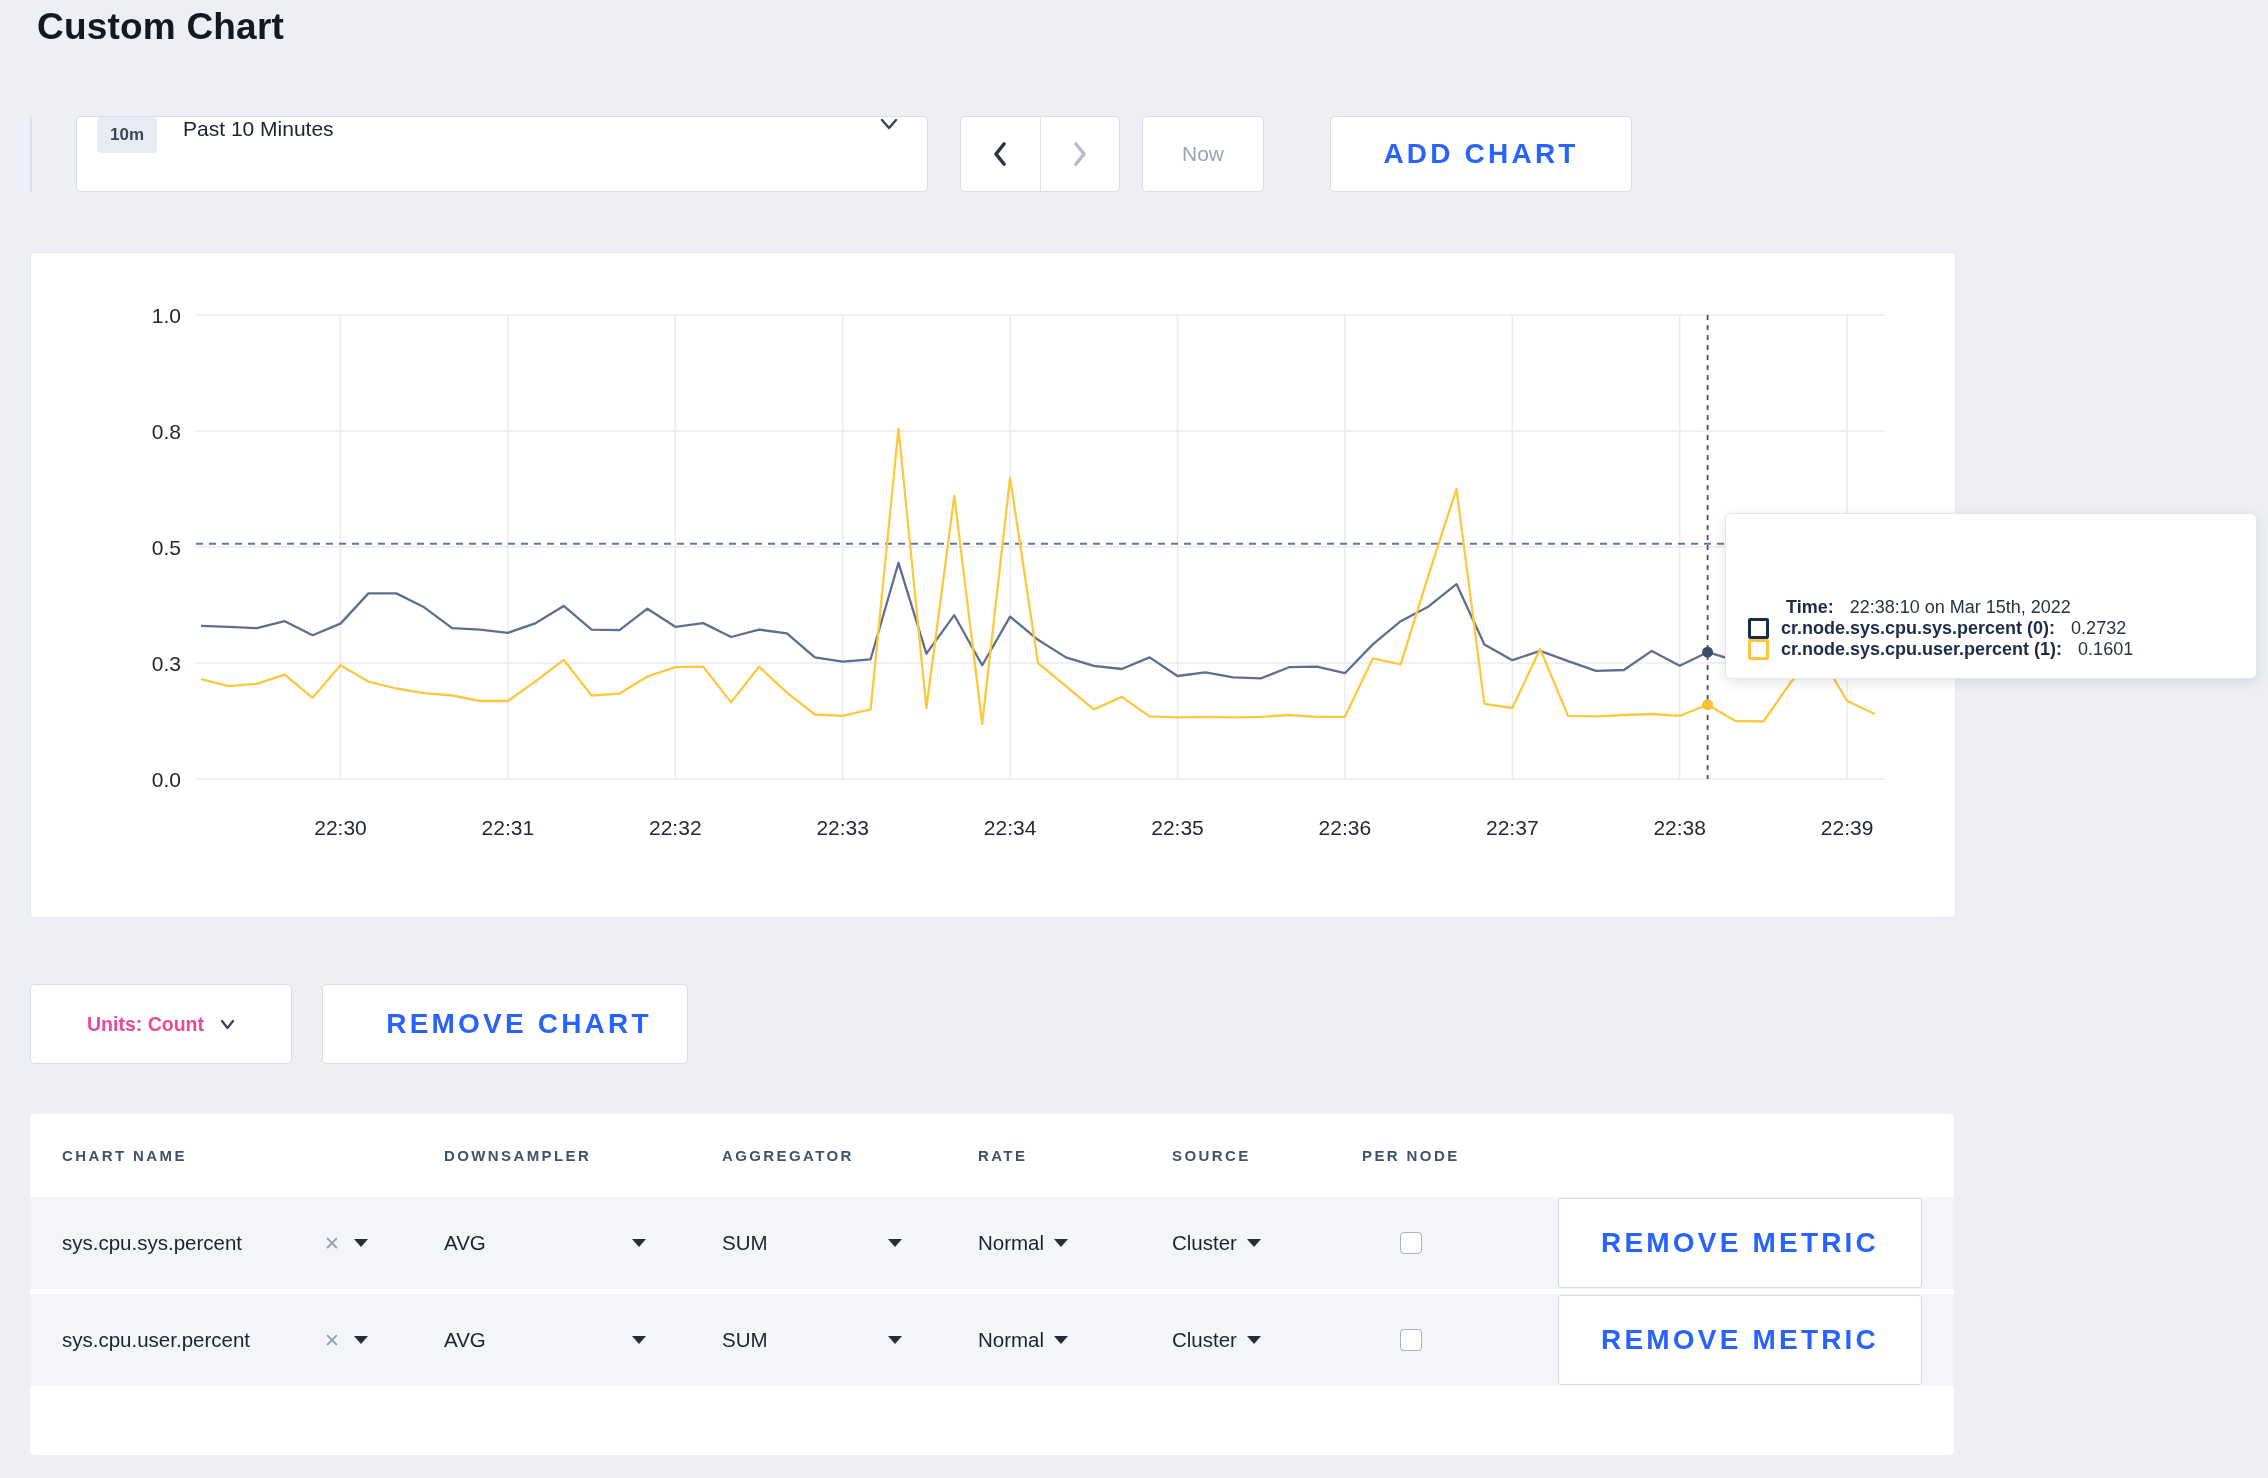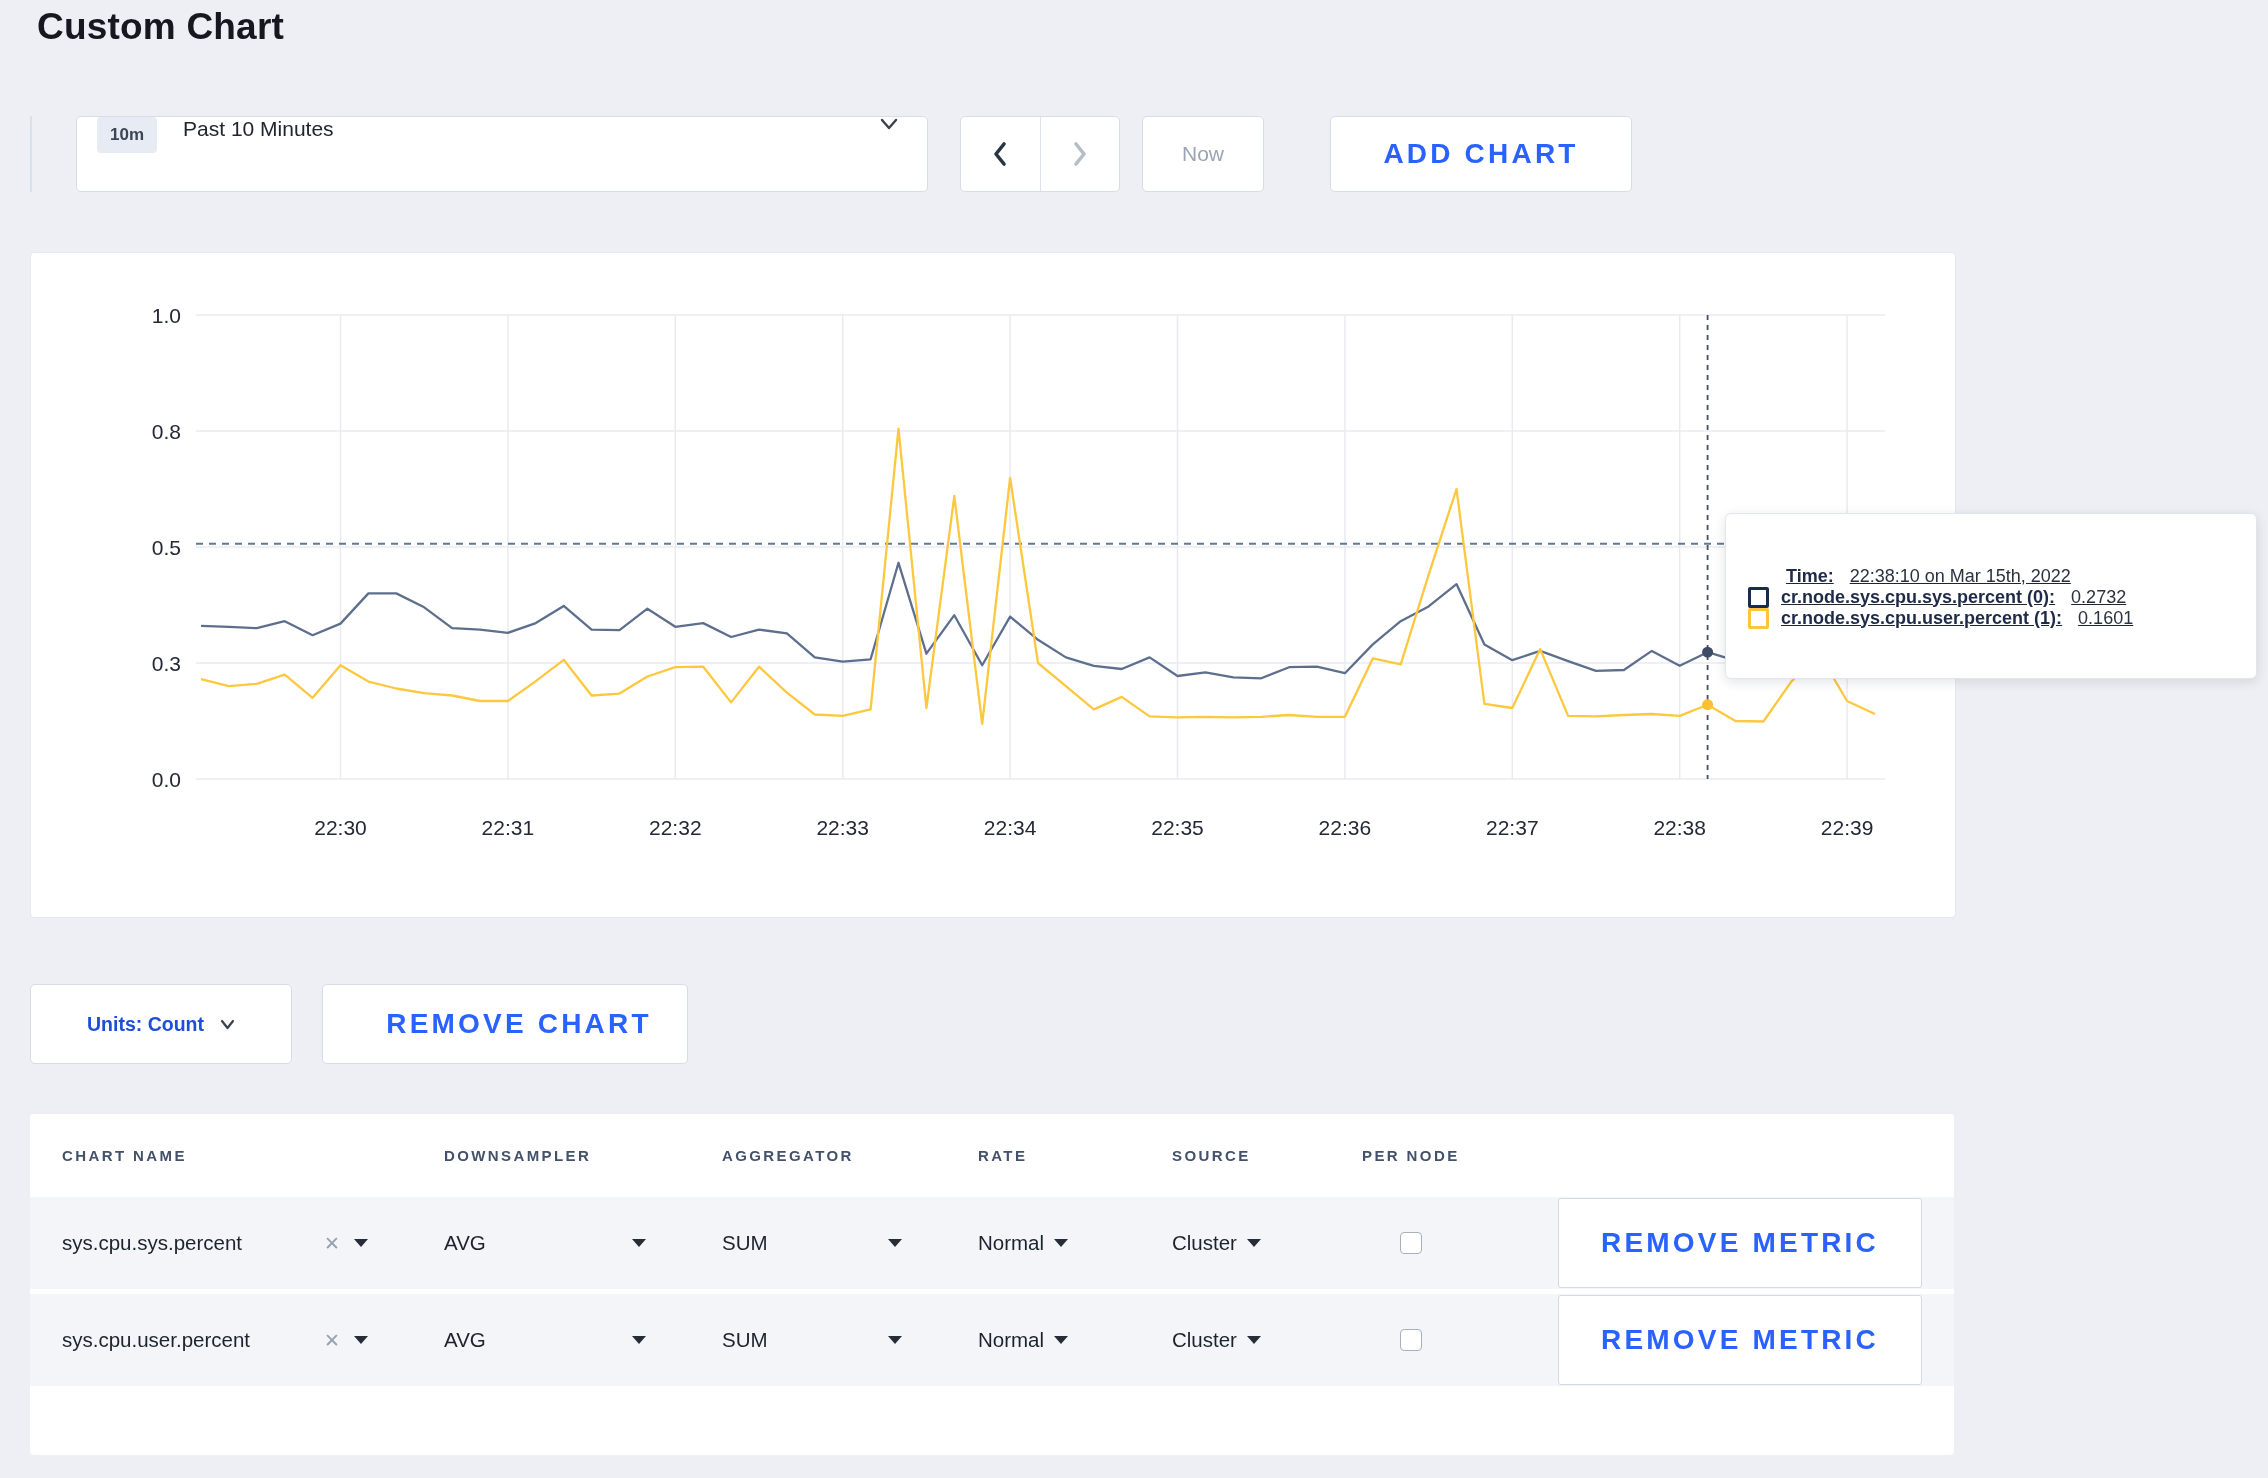--- a/index.html
+++ b/index.html
@@ -42,34 +42,33 @@
   .grid{stroke:#e9ebf0;stroke-width:1.5;}
   .refline{stroke:#5e7a93;stroke-width:1.8;stroke-dasharray:7 6;fill:none;}
   .hoverline{stroke:#454f63;stroke-width:1.8;stroke-dasharray:5 5;}
   .ytick,.xtick{fill:#232834;font-size:21px;font-family:"Liberation Sans",sans-serif;}
 
   
   .tooltip{
     position:absolute;left:1694px;top:260px;width:532px;height:166px;box-sizing:border-box;
     background:#fff;border:1px solid #e2e6ec;border-radius:6px;
     box-shadow:0 3px 12px rgba(24,34,54,.12);
-    padding:20px 24px 18px 22px;display:flex;flex-direction:column;justify-content:center;
+    padding:20px 24px 18px 22px;display:flex;flex-direction:column;justify-content:flex-end;
     z-index:5;
-    text-decoration:underline;
   }
   .tt-row{display:flex;align-items:center;font-size:18px;}
   .tt-time{margin-left:38px;}
   .tt-label{font-weight:700;color:#1e2a47;}
   .tt-value{color:#2a3240;margin-left:16px;}
   .tt-swatch{width:15px;height:15px;border:3px solid #000;border-radius:2px;background:#fff;margin-right:12px;flex:0 0 auto;}
 
   
   .units-row{position:absolute;left:30px;top:984px;display:flex;gap:30px;}
   .units-btn{width:262px;height:80px;display:flex;align-items:center;justify-content:center;gap:16px;
-    font-weight:700;font-size:19.5px;color:#1d4ed8;cursor:pointer;}
+    font-weight:700;font-size:19.5px;color:#ec4899;cursor:pointer;}
   .remove-chart-btn{width:366px;height:80px;padding-left:28px;}
 
   
   .table-card{
     position:absolute;left:30px;top:1114px;width:1924px;height:341px;
     background:#fff;border-radius:4px;
   }
   .tgrid{display:grid;grid-template-columns:382px 278px 256px 194px 190px 170px 1fr;align-items:center;}
   .thead{height:83px;}
   .th{font-size:15px;font-weight:700;letter-spacing:2.4px;color:#44516b;padding-left:32px;}

